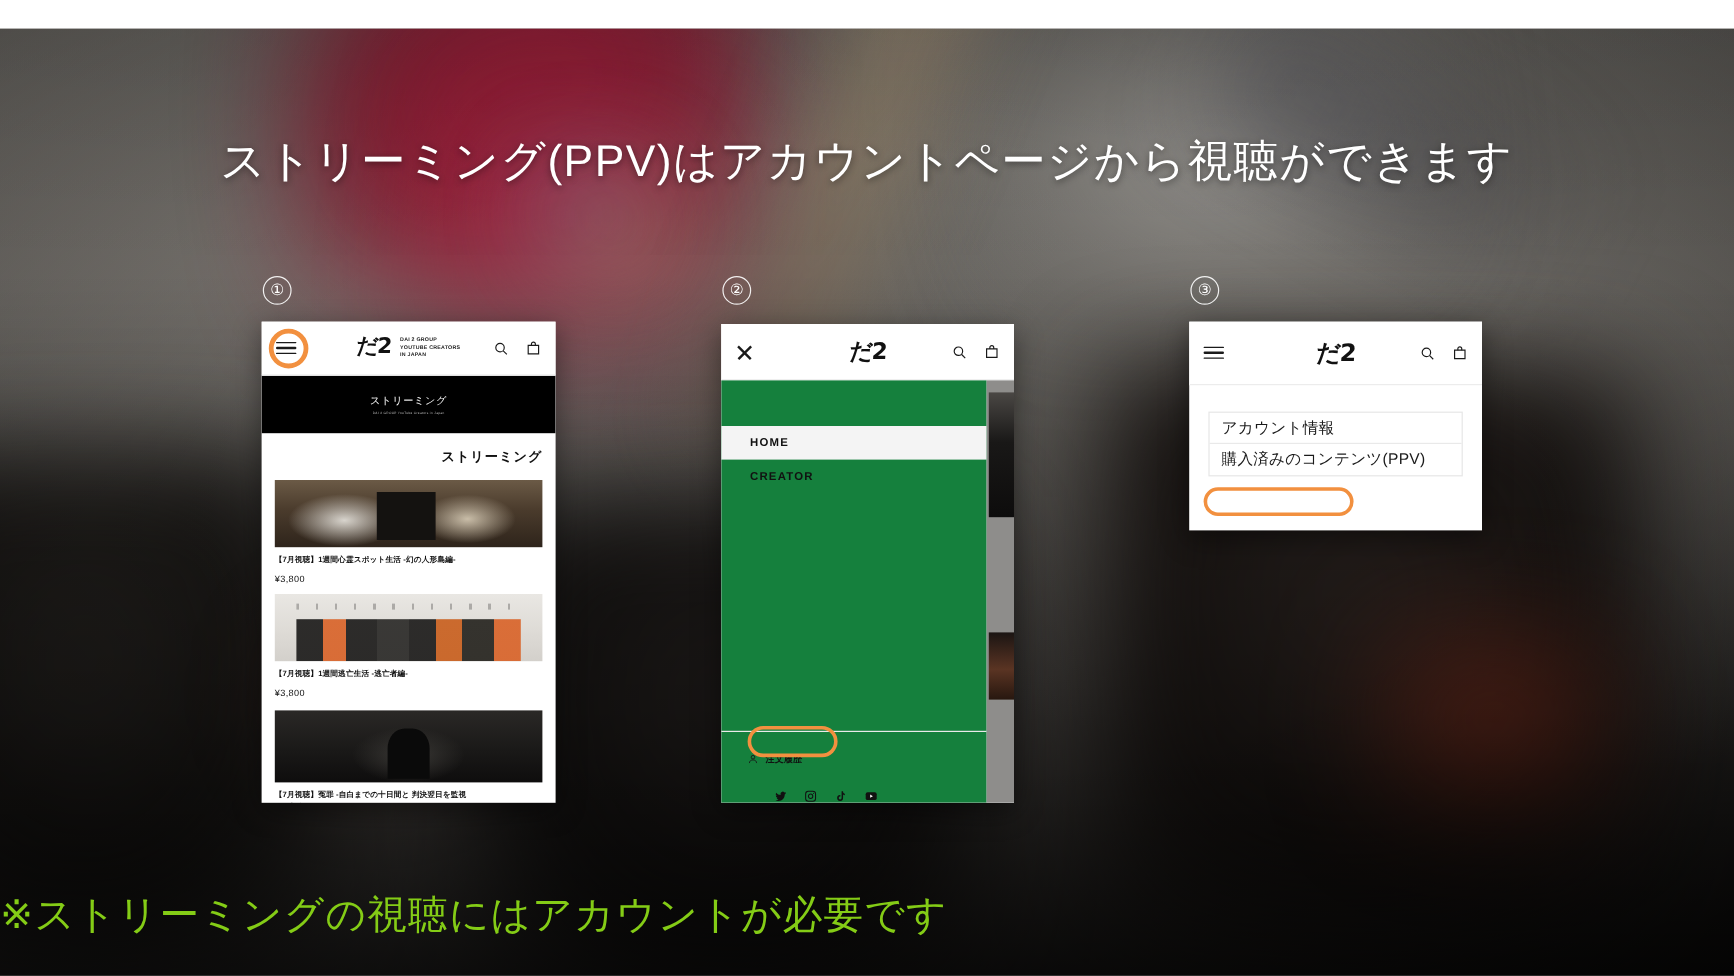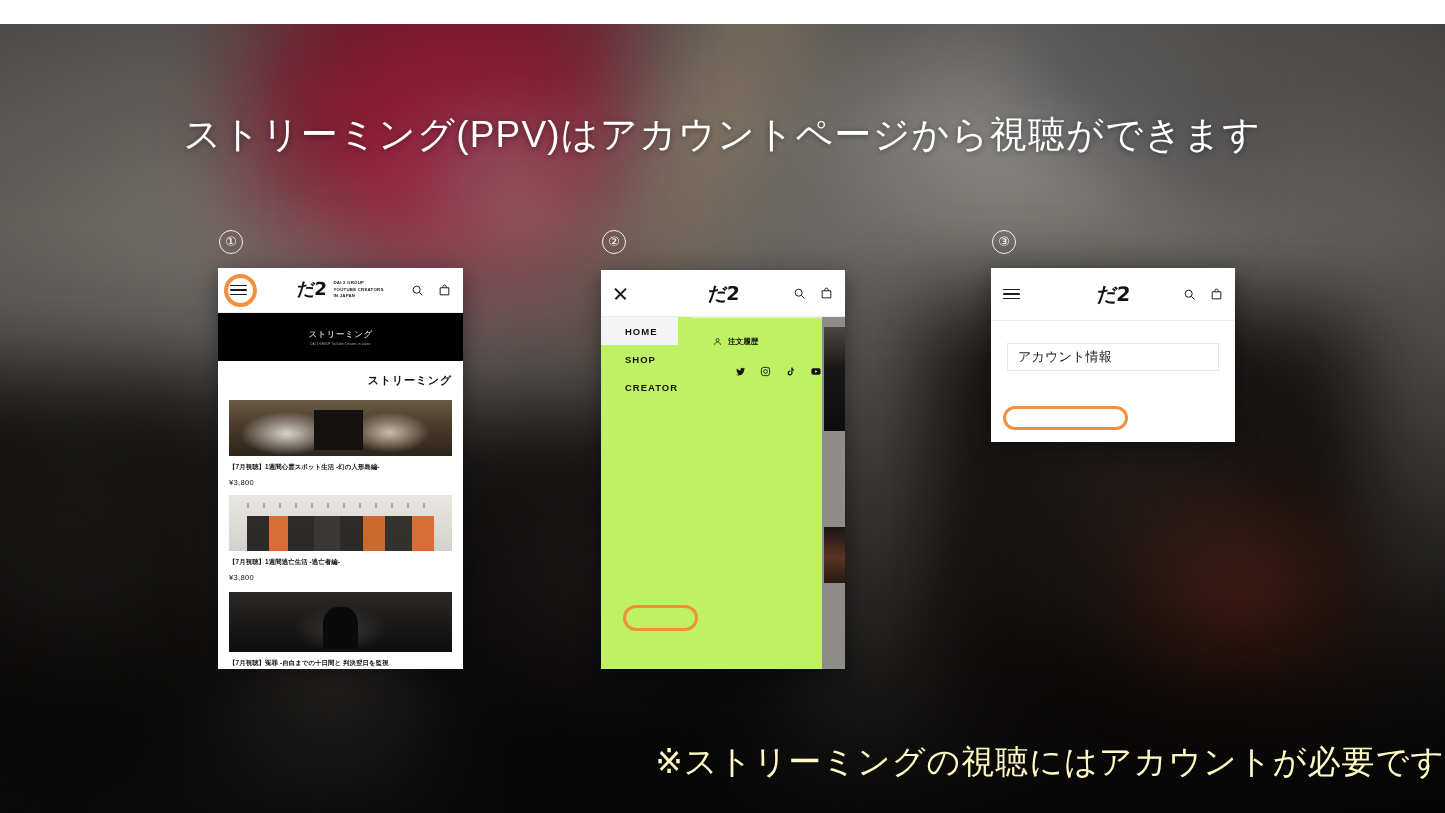--- a/index.html
+++ b/index.html
@@ -94,22 +94,22 @@
     text-align: center;
     color: #ffffff;
     font-size: 37px;
     letter-spacing: 1.2px;
     font-weight: 400;
     text-shadow: 0 1px 6px rgba(0,0,0,.45);
     white-space: nowrap;
   }
   .caption {
     position: absolute; left: 0; right: 0; top: 716px;
-    text-align: right;
-    color: #fef9c3;
+    text-align: left;
+    color: #84cc16;
     font-size: 33px;
     letter-spacing: 1px;
     font-weight: 400;
     white-space: nowrap;
   }
 
   
   .step-num {
     position: absolute;
     width: 24px; height: 24px;
@@ -232,21 +232,21 @@
   
   #panel2 { left: 601px; top: 246px; width: 244px; height: 399px; }
   #panel2 .site-header { height: 47px; }
   #panel2 .logo-mark { font-size: 19px; }
   .x-icon { position: relative; width: 15px; height: 15px; }
   .x-icon i { position: absolute; left: 0; top: 7px; width: 15px; height: 1.5px; background: #1a1a1a; }
   .x-icon i:first-child { transform: rotate(45deg); }
   .x-icon i:last-child { transform: rotate(-45deg); }
   .menu-overlay {
     position: absolute; left: 0; top: 47px; width: 221px; bottom: 0;
-    background: #bef264; display: flex; 
+    background: #15803d; display: flex; flex-direction: column;
   }
   .nav-spacer { height: 38px; }
   .nav-list { }
   .nav-item {
     height: 28px; display: flex; align-items: center;
     padding-left: 24px;
     font-size: 9.5px; font-weight: 700; color: #111;
     letter-spacing: 1px;
   }
   .nav-item.active { background: #f4f4f4; }
@@ -400,21 +400,20 @@
 
     <div class="peek-strip">
       <div class="peek-a"></div>
       <div class="peek-b"></div>
     </div>
 
     <div class="menu-overlay">
       <div class="nav-spacer"></div>
       <div class="nav-list">
         <div class="nav-item active">HOME</div>
-        <div class="nav-item">SHOP</div>
         <div class="nav-item">CREATOR</div>
       </div>
       <div class="nav-fill"></div>
       <div class="acct-zone">
         <span class="acct-btn">
           <svg width="9" height="9" viewBox="0 0 24 24" fill="none" stroke="#1a1a1a" stroke-width="2">
               <circle cx="12" cy="8" r="4"></circle>
               <path d="M4 21c0-4.4 3.6-7 8-7s8 2.6 8 7"></path>
             </svg>
           <span>注文履歴</span>
@@ -476,20 +475,21 @@
           <svg width="13" height="13" viewBox="0 0 24 24" fill="none" stroke="#1a1a1a" stroke-width="1.8">
               <path d="M4 7h16v13H4z"></path>
               <path d="M9 7V5a3 3 0 0 1 6 0v2"></path>
             </svg>
         </span>
       </div>
     </div>
 
     <div class="acct-menu">
       <div class="acct-row">アカウント情報</div>
+      <div class="acct-row">購入済みのコンテンツ(PPV)</div>
     </div>
 
     <div class="hl-pill" style="left:12px; top:138px; width:125px; height:24px;"></div>
   </div>
 
   <div class="caption">※ストリーミングの視聴にはアカウントが必要です</div>
 
 </div>
 
 </body></html>

